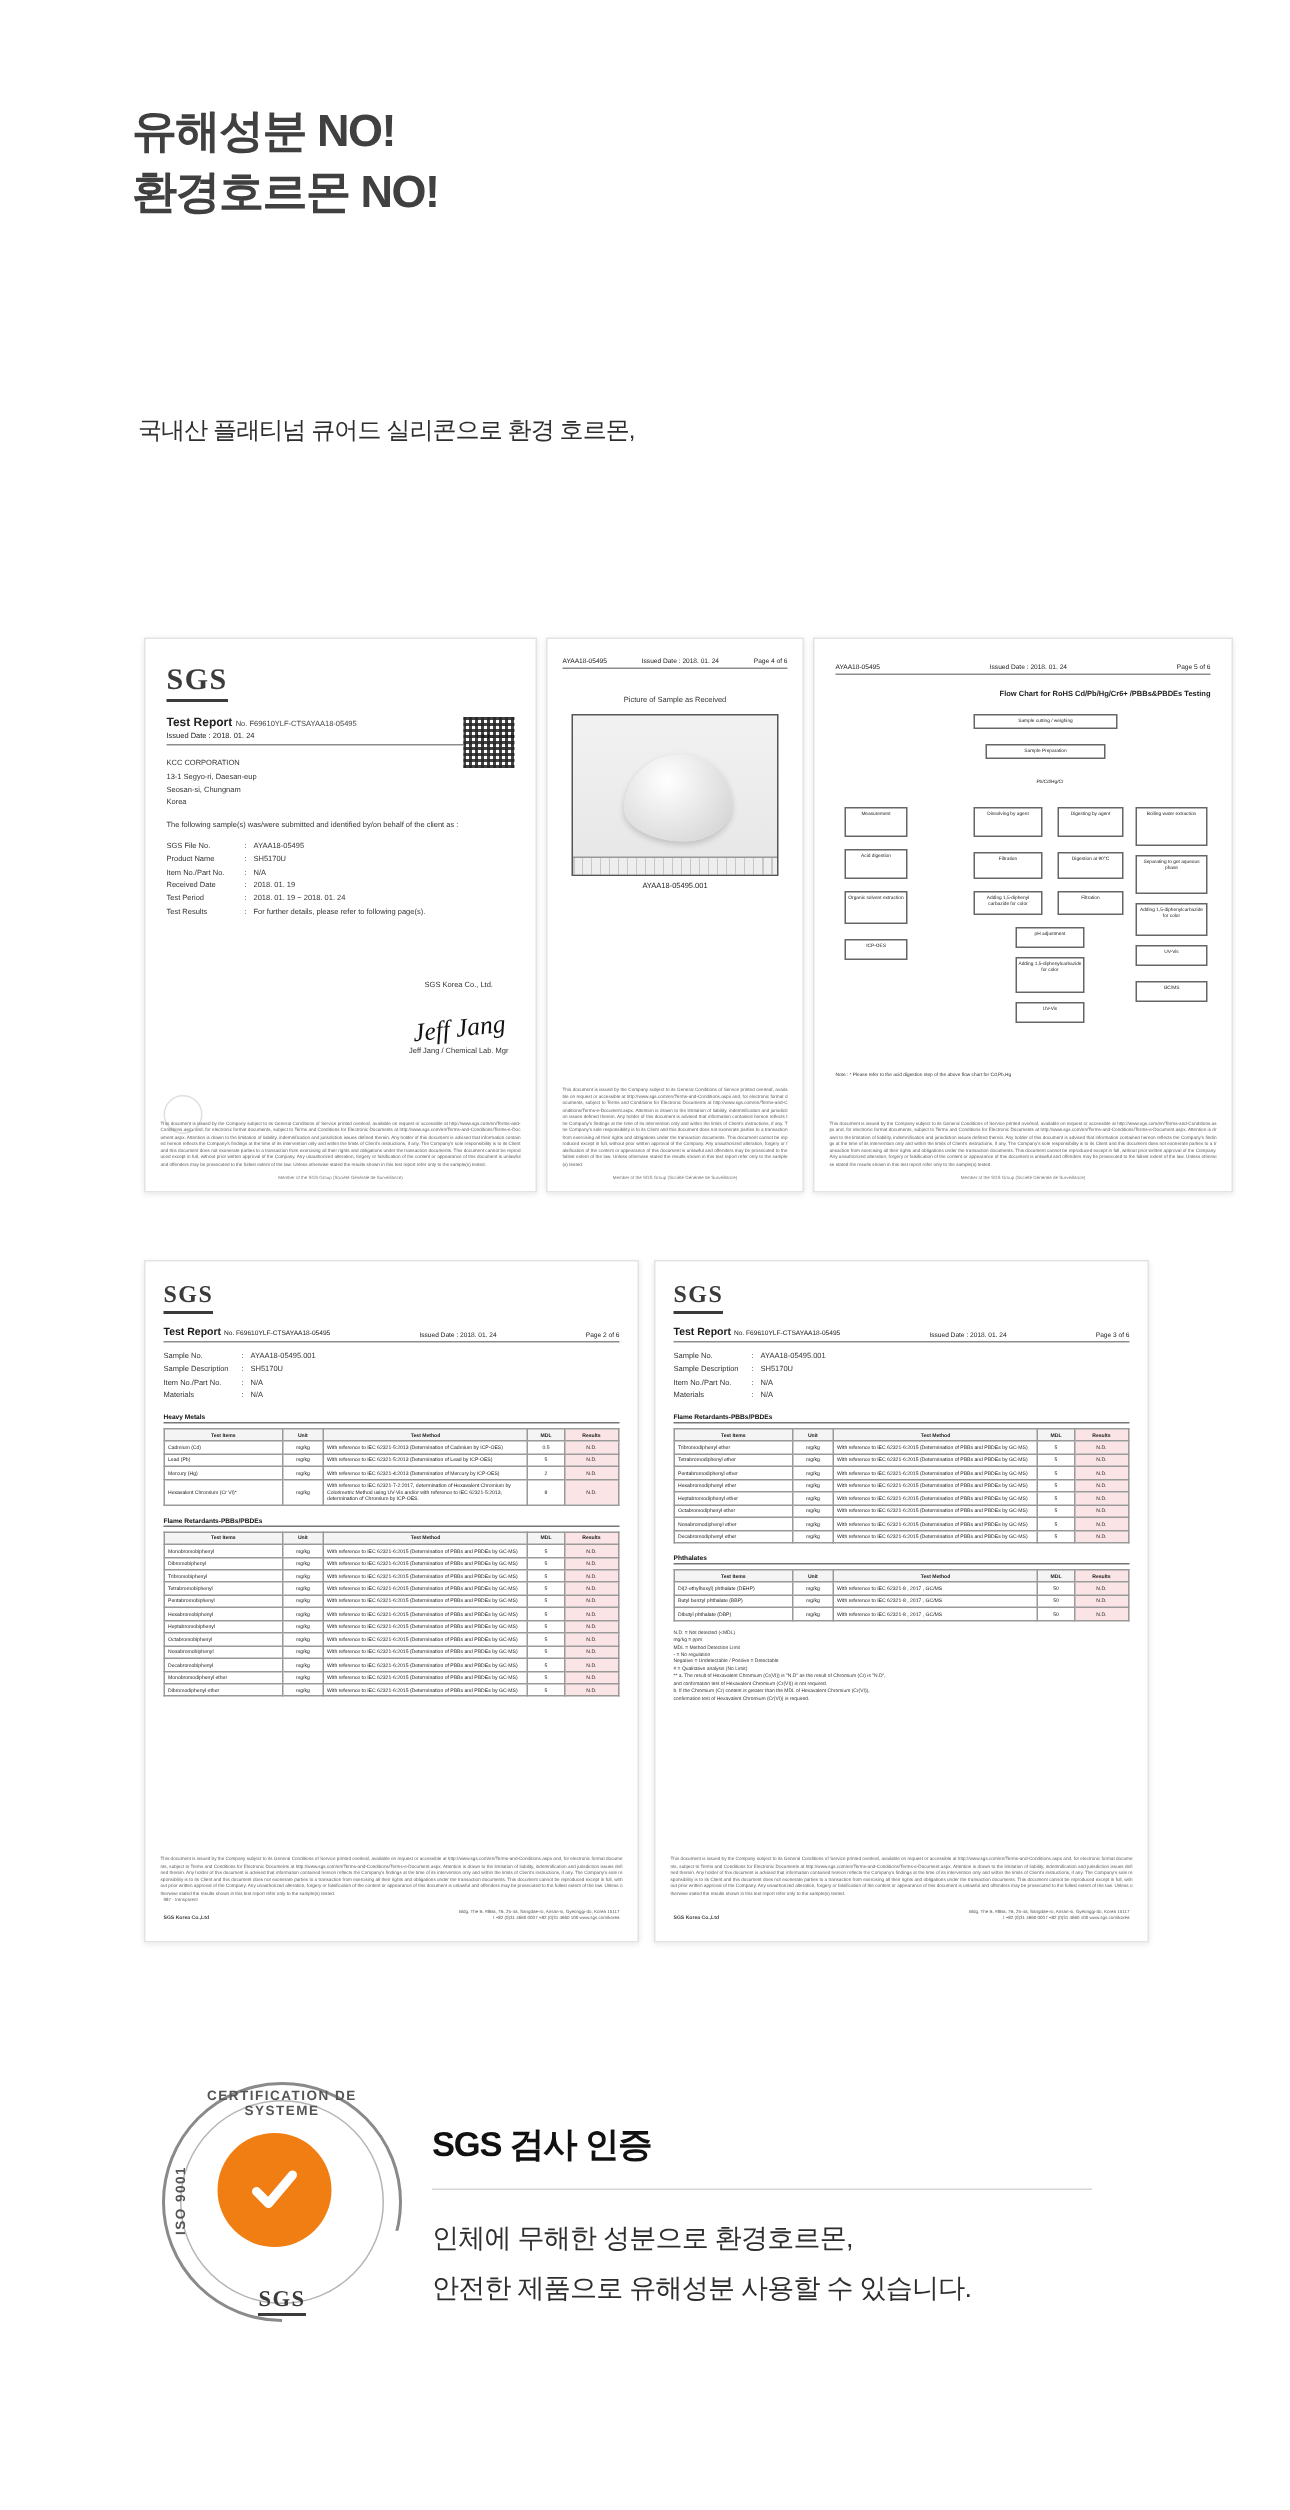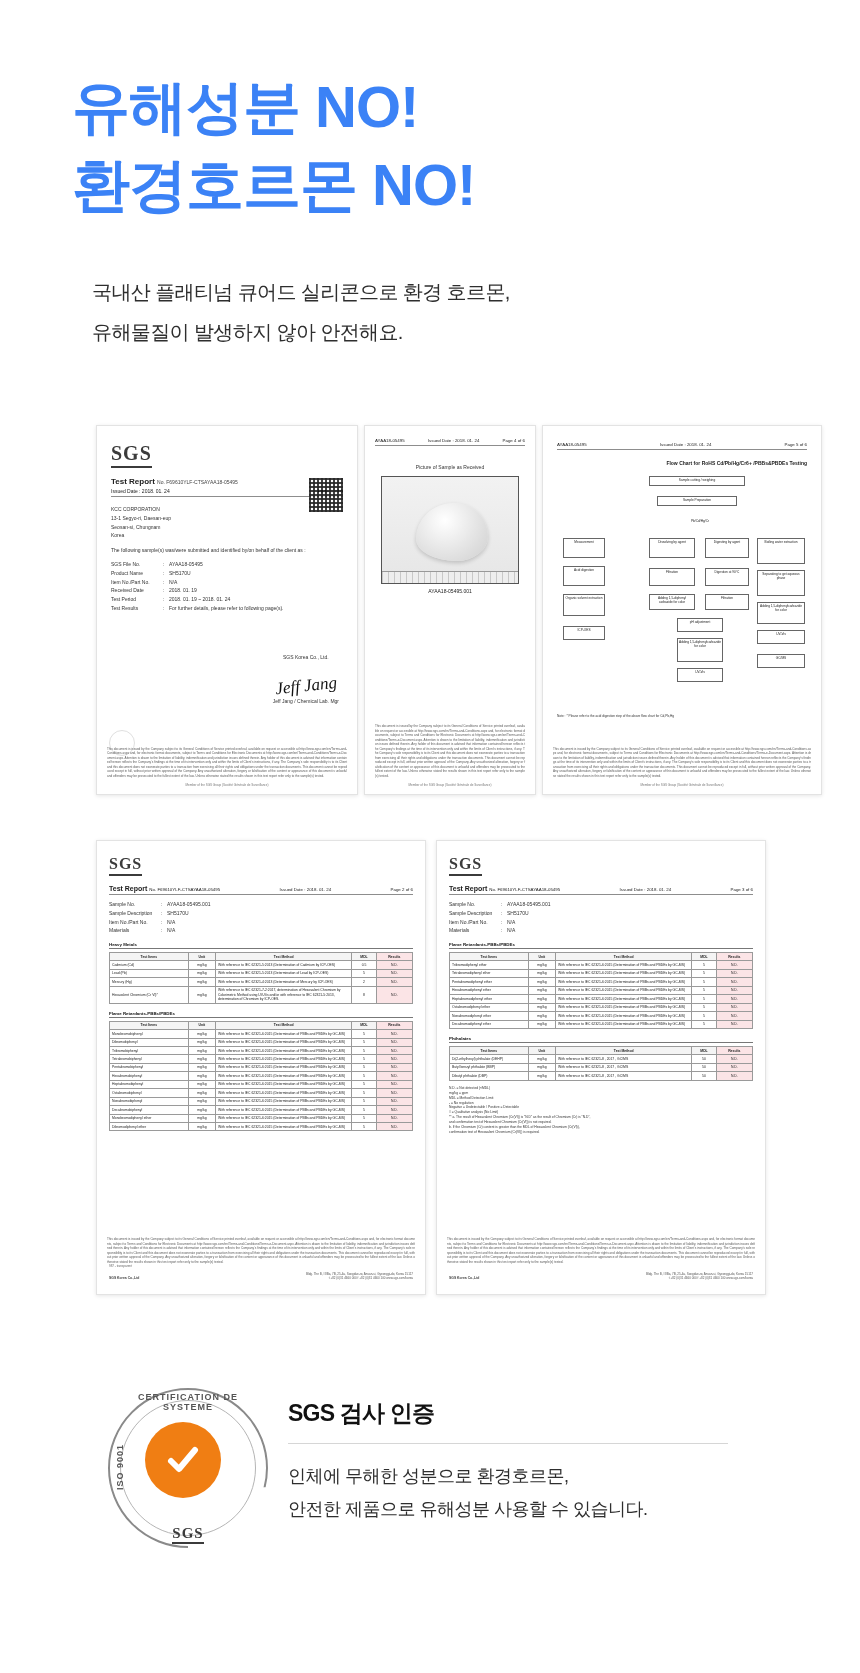--- a/index.html
+++ b/index.html
@@ -12,35 +12,35 @@
     height: 1673px;
     position: relative;
     font-family: "Liberation Sans", sans-serif;
     color: #1a1a1a;
     overflow: hidden;
   }
 
   
   .headline {
     position: absolute;
-    left: 72px;
+    left: 88px;
     top: 68px;
-    font-size: 58px;
+    font-size: 30px;
     font-weight: bold;
     line-height: 1.35;
     letter-spacing: -1px;
-    color: #3b82f6;
+    color: #404040;
   }
   .headline div { white-space: nowrap; }
 
   .subcopy {
     position: absolute;
     left: 92px;
     top: 272px;
-    font-size: 20px;
+    font-size: 16px;
     line-height: 2.0;
     color: #2e2e2e;
     letter-spacing: -0.6px;
   }
   .subcopy div { white-space: nowrap; }
 
   
   .cert-row {
     position: absolute;
     display: flex;
@@ -324,20 +324,21 @@
     position: absolute;
     left: 192px;
     top: 18px;
     width: 470px;
   }
   .bottom-title {
     font-size: 23px;
     font-weight: bold;
     color: #111;
     letter-spacing: -0.8px;
+    margin-top: 16px;
   }
   .bottom-rule {
     margin: 14px 0 16px;
     border-top: 1px solid #d6d6d6;
     width: 440px;
   }
   .bottom-copy {
     font-size: 18px;
     line-height: 1.85;
     color: #2e2e2e;
@@ -347,21 +348,20 @@
 </head>
 <body>
 
 <div class="headline">
   <div>유해성분 NO!</div>
   <div>환경호르몬 NO!</div>
 </div>
 
 <div class="subcopy">
   <div>국내산 플래티넘 큐어드 실리콘으로 환경 호르몬,</div>
-  <div>유해물질이 발생하지 않아 안전해요.</div>
 </div>
 
 <div class="cert-row cert-row-1">
 
   <div class="doc doc-small">
     <span class="sgs-logo sgs-lg">SGS</span>
     <div class="qr"></div>
 
     <div class="doc-title">
       <span>Test Report</span>

